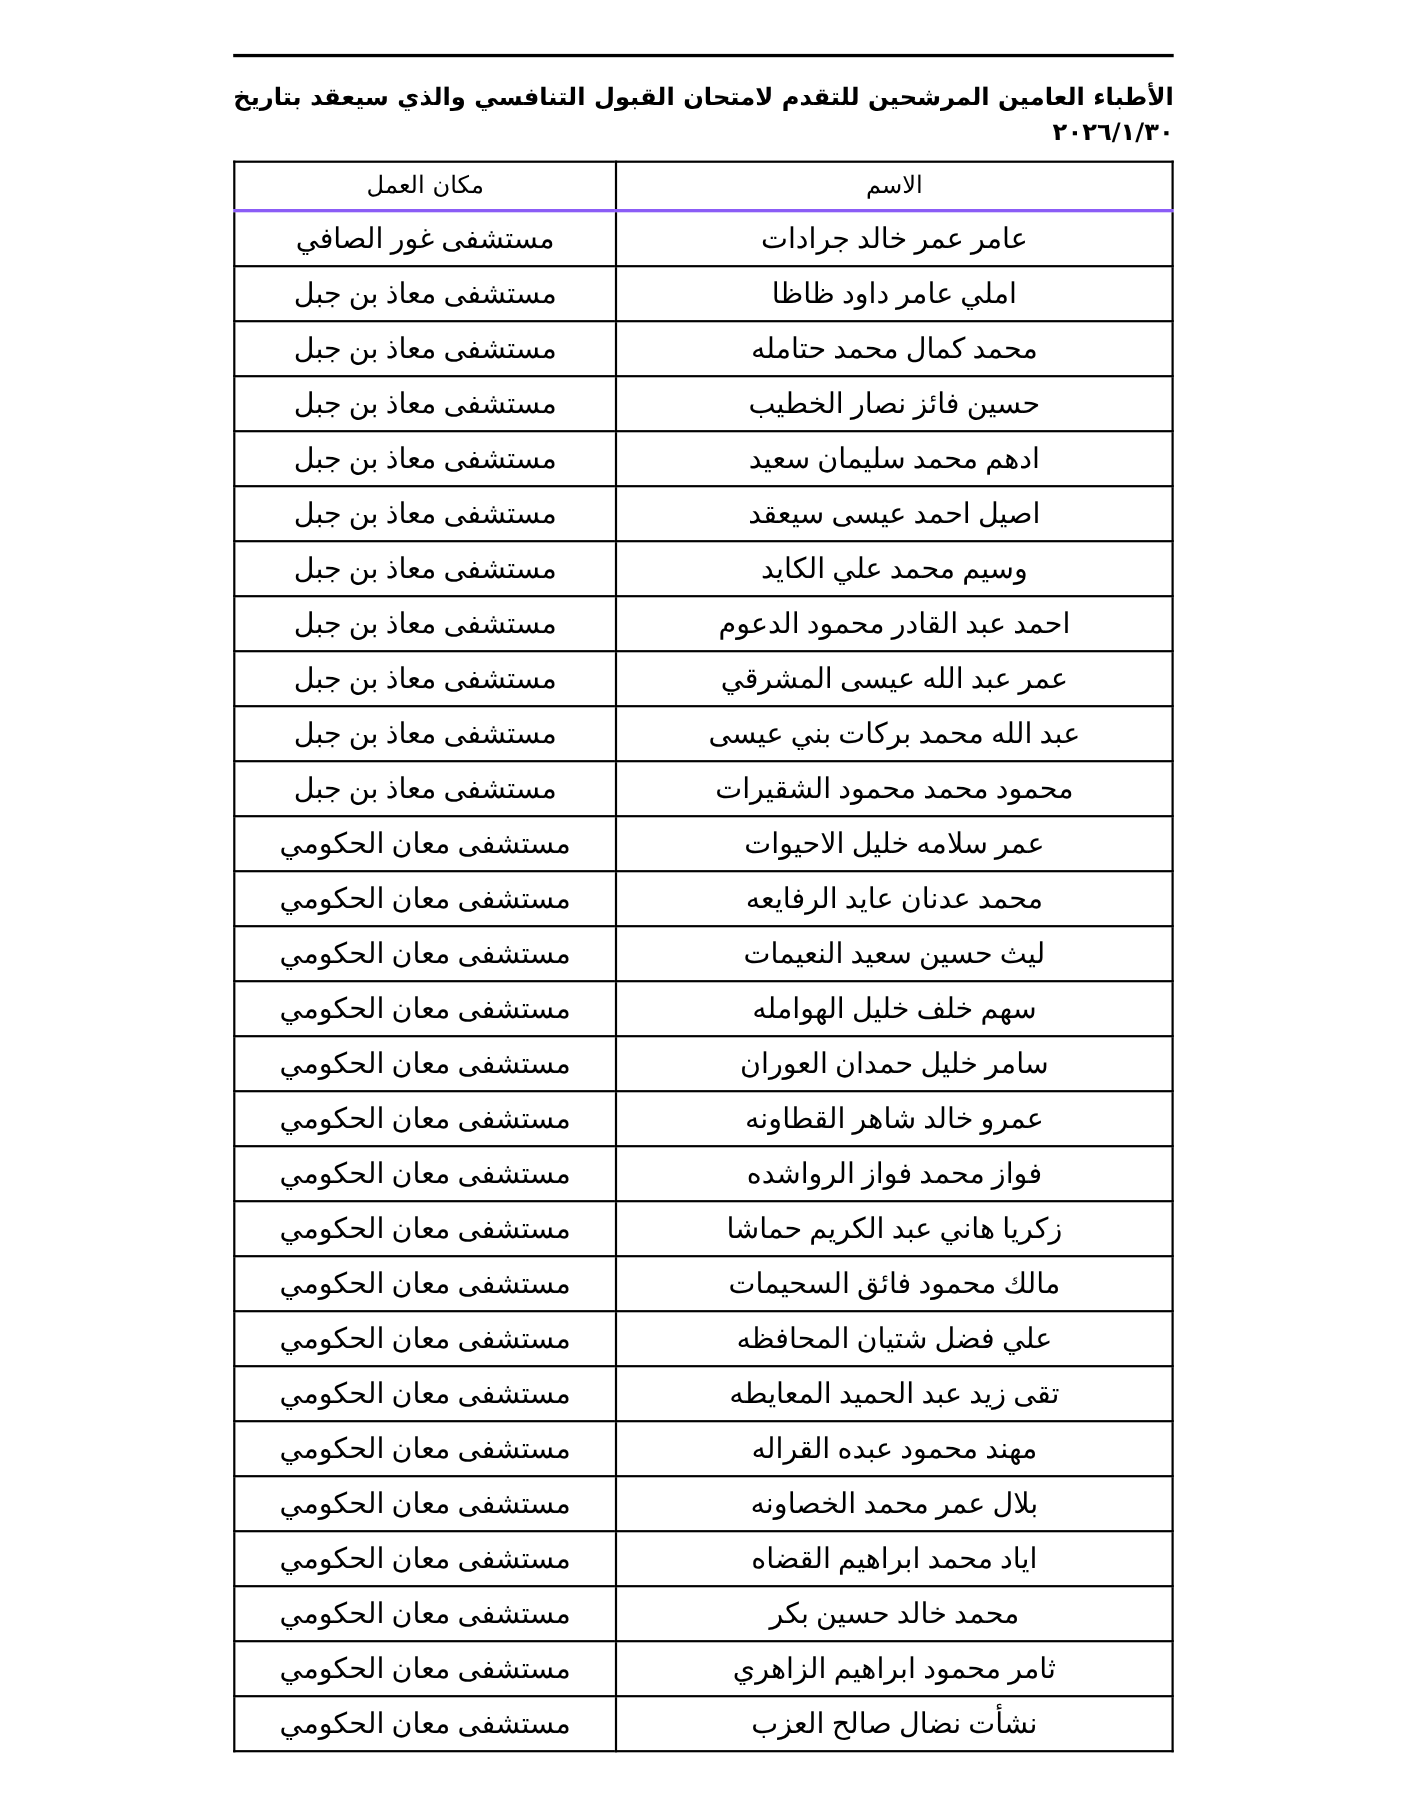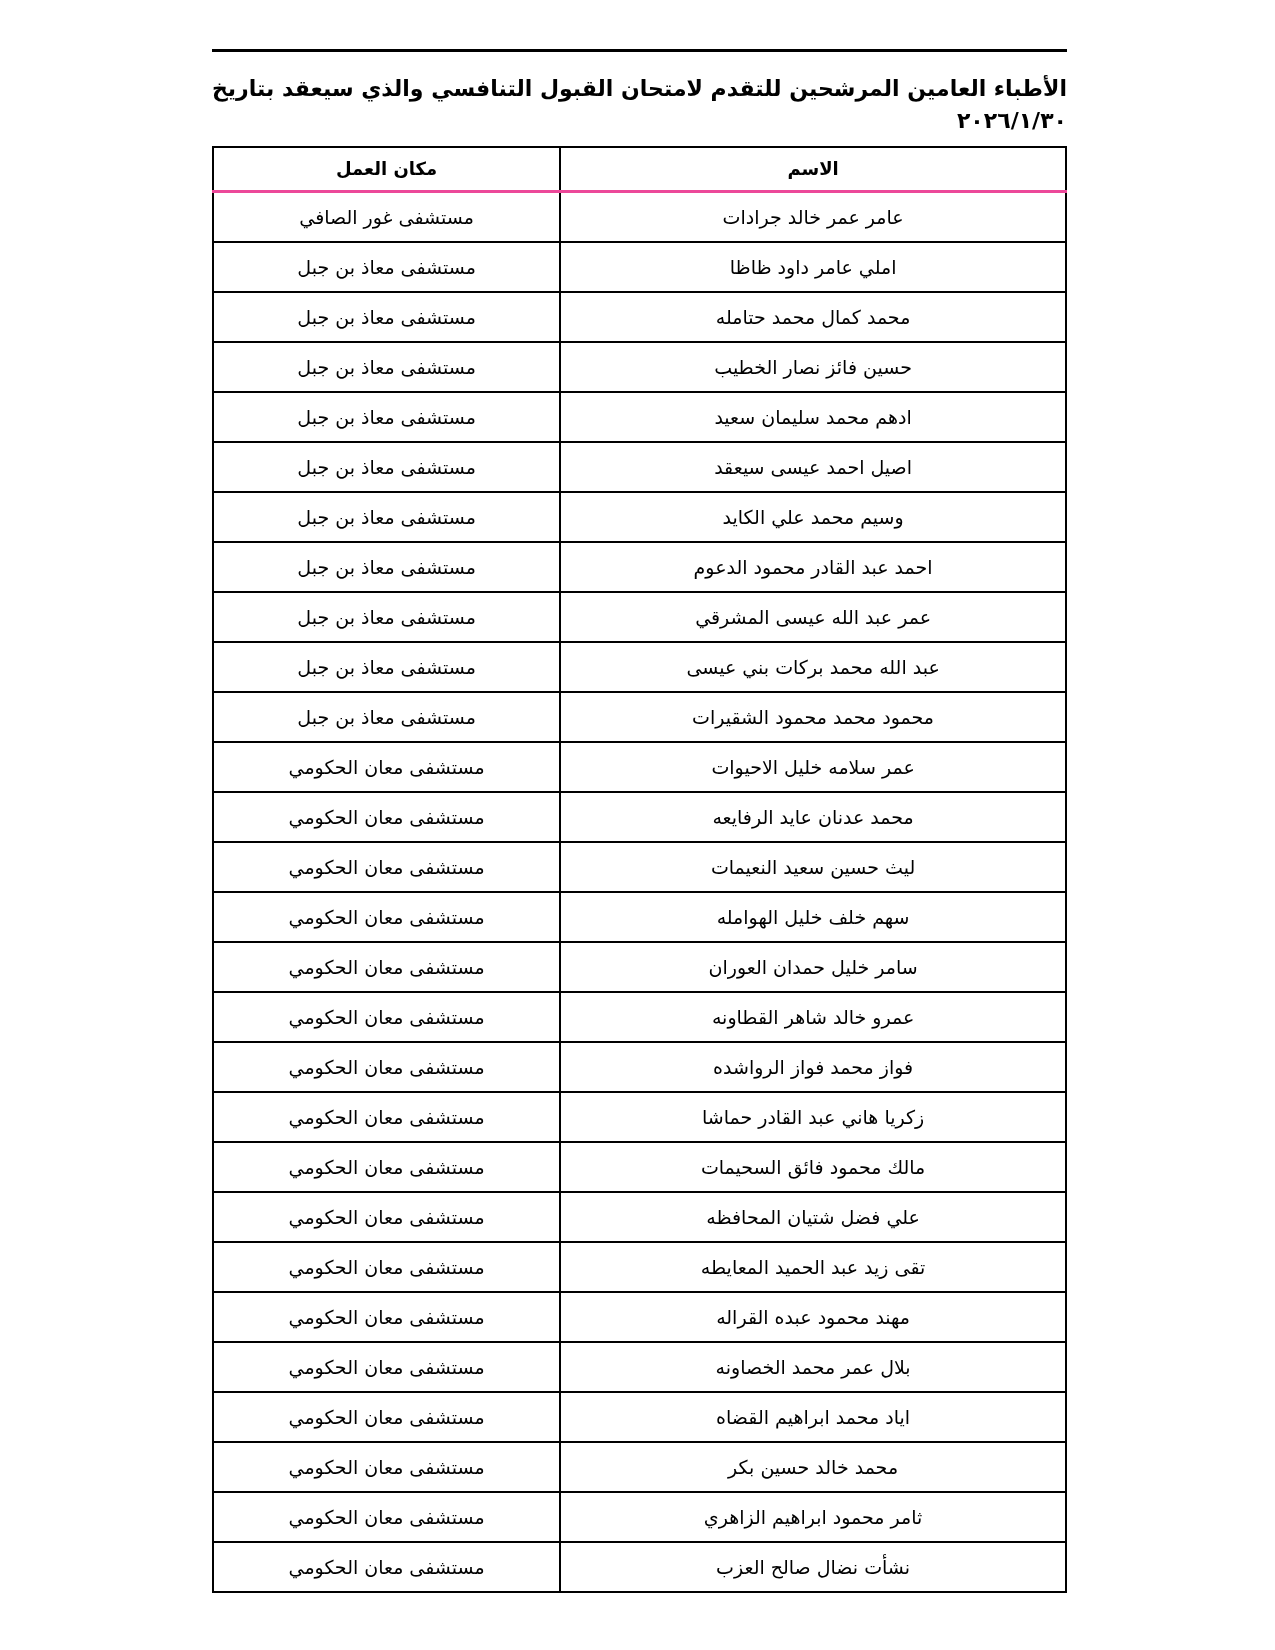--- a/index.html
+++ b/index.html
@@ -51,28 +51,29 @@
   table.candidates th,
   table.candidates td {
     border: 2px solid #000000;
     text-align: center;
     vertical-align: middle;
     padding: 0 6px;
     overflow: hidden;
   }
   table.candidates thead th {
     height: 42px;
-    font-size: 18px;
-    font-weight: bold;
-    border-bottom: 3px solid #ec4899;
+    font-size: 22px;
+    font-weight: normal;
+    border-bottom: 3px solid #8b5cf6;
   }
   table.candidates tbody td {
     height: 48px;
-    font-size: 19px;
+    font-size: 26px;
     font-weight: normal;
+    font-family: Liberation Serif, serif;
   }
   col.col-name { width: 59.3%; }
   col.col-work { width: 40.7%; }
 </style>
 </head>
 <body>
 
 <div class="page">
   <div class="content">
 
@@ -178,21 +179,21 @@
     <td>عمرو خالد شاهر القطاونه</td>
     <td>مستشفى معان الحكومي</td>
   </tr>
 
   <tr>
     <td>فواز محمد فواز الرواشده</td>
     <td>مستشفى معان الحكومي</td>
   </tr>
 
   <tr>
-    <td>زكريا هاني عبد القادر حماشا</td>
+    <td>زكريا هاني عبد الكريم حماشا</td>
     <td>مستشفى معان الحكومي</td>
   </tr>
 
   <tr>
     <td>مالك محمود فائق السحيمات</td>
     <td>مستشفى معان الحكومي</td>
   </tr>
 
   <tr>
     <td>علي فضل شتيان المحافظه</td>

